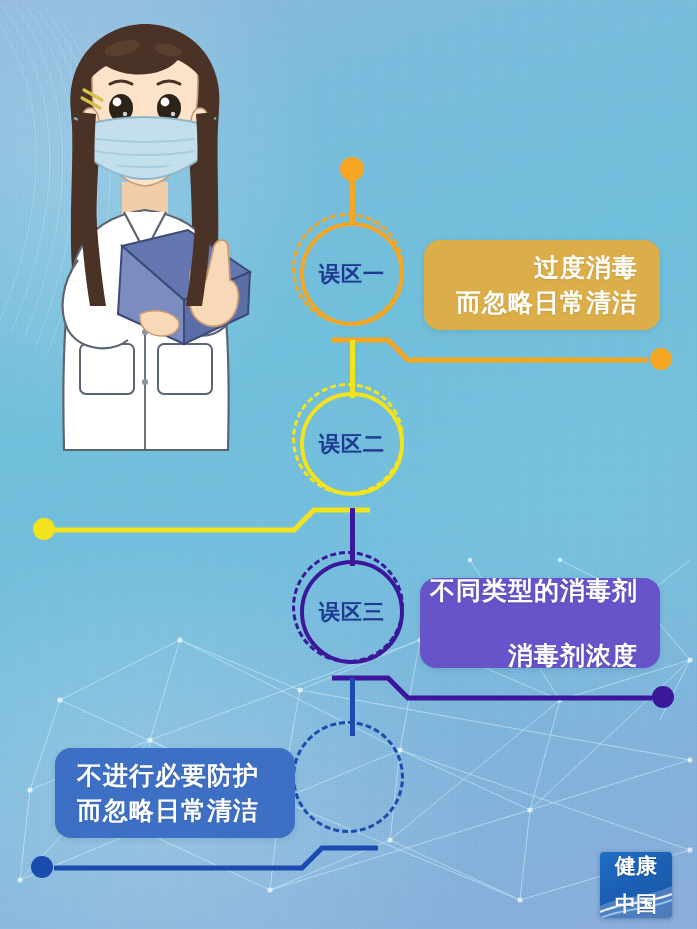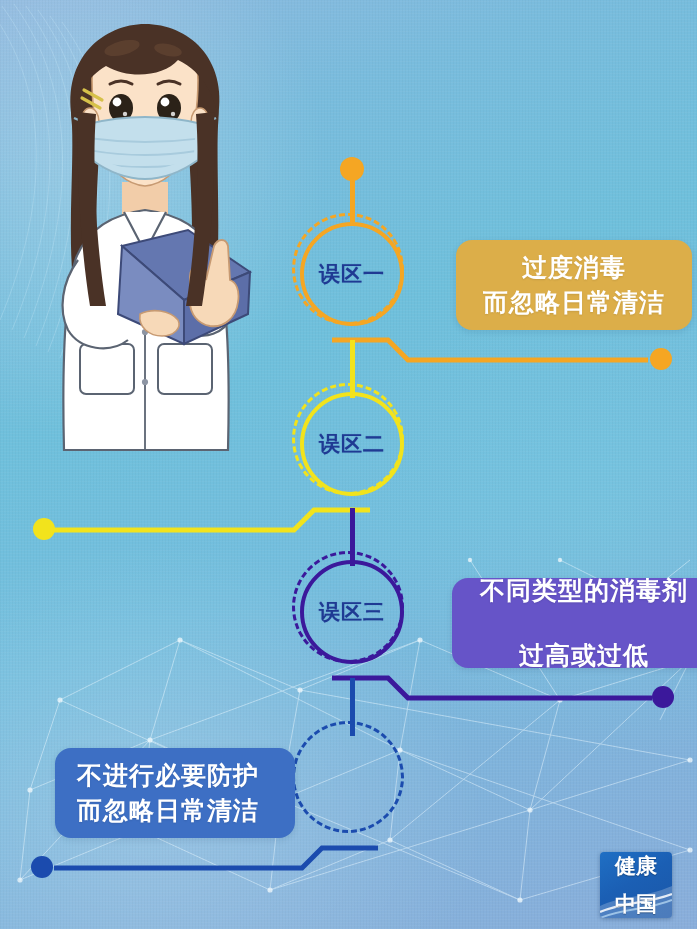--- a/index.html
+++ b/index.html
@@ -73,21 +73,21 @@
     padding:14px 22px;
     color:#FFFFFF;
     box-shadow:0 2px 6px rgba(20,50,90,.12);
   }
   .banner div {
     font-size:25px; font-weight:700; line-height:1.42;
     letter-spacing:1px; white-space:nowrap;
     text-shadow:0 1px 2px rgba(0,0,0,.10);
   }
   .banner.left { align-items:flex-start; }
-  .banner.right { align-items:center;margin-left:32px; }
+  .banner.right { align-items:flex-end; }
   .connector { position:absolute; pointer-events:none; }
   .enddot { position:absolute; width:22px; height:22px; border-radius:50%; }
   
   .nurse { position:absolute; left:18px; top:14px; width:268px; height:452px; }
   
   .logo {
     position:absolute; left:600px; top:852px;
     width:72px; height:66px;
     border-radius:4px;
     overflow:hidden;
@@ -306,23 +306,23 @@
     </svg>
     <div class="enddot" style="left:33px; top:518px; background:#F2E31C;"></div>
 
     <div class="stem" style="left:350px; top:508px; height:58px; background:#3B189B;"></div>
 
     <div class="ring-dash" style="left:292px; top:551px; border-color:#3B189B;"></div>
     <div class="node" style="left:300px; top:560px; border-color:#3B189B;">
       <span>误区三</span>
     </div>
 
-    <div class="banner right" style="left:420px; top:578px; width:264px; height:90px; background:#6654C8;gap:29px;">
+    <div class="banner right" style="left:420px; top:578px; width:240px; height:90px; background:#6654C8;gap:29px;">
       <div>不同类型的消毒剂</div>
-      <div>过高或过低</div>
+      <div>消毒剂浓度</div>
     </div>
 
     <svg class="connector" style="left:330px; top:668px; width:340px; height:40px;" viewBox="0 0 340 40">
       <path d="M2 10 L58 10 L78 30 L322 30" fill="none" stroke="#3B189B" stroke-width="5" stroke-linejoin="miter"></path>
     </svg>
     <div class="enddot" style="left:652px; top:686px; background:#3B189B;"></div>
 
     <div class="stem" style="left:350px; top:678px; height:58px; background:#1B4BAE;"></div>
 
     <div class="ring-dash" style="left:292px; top:721px; border-color:#1B4BAE;"></div>

